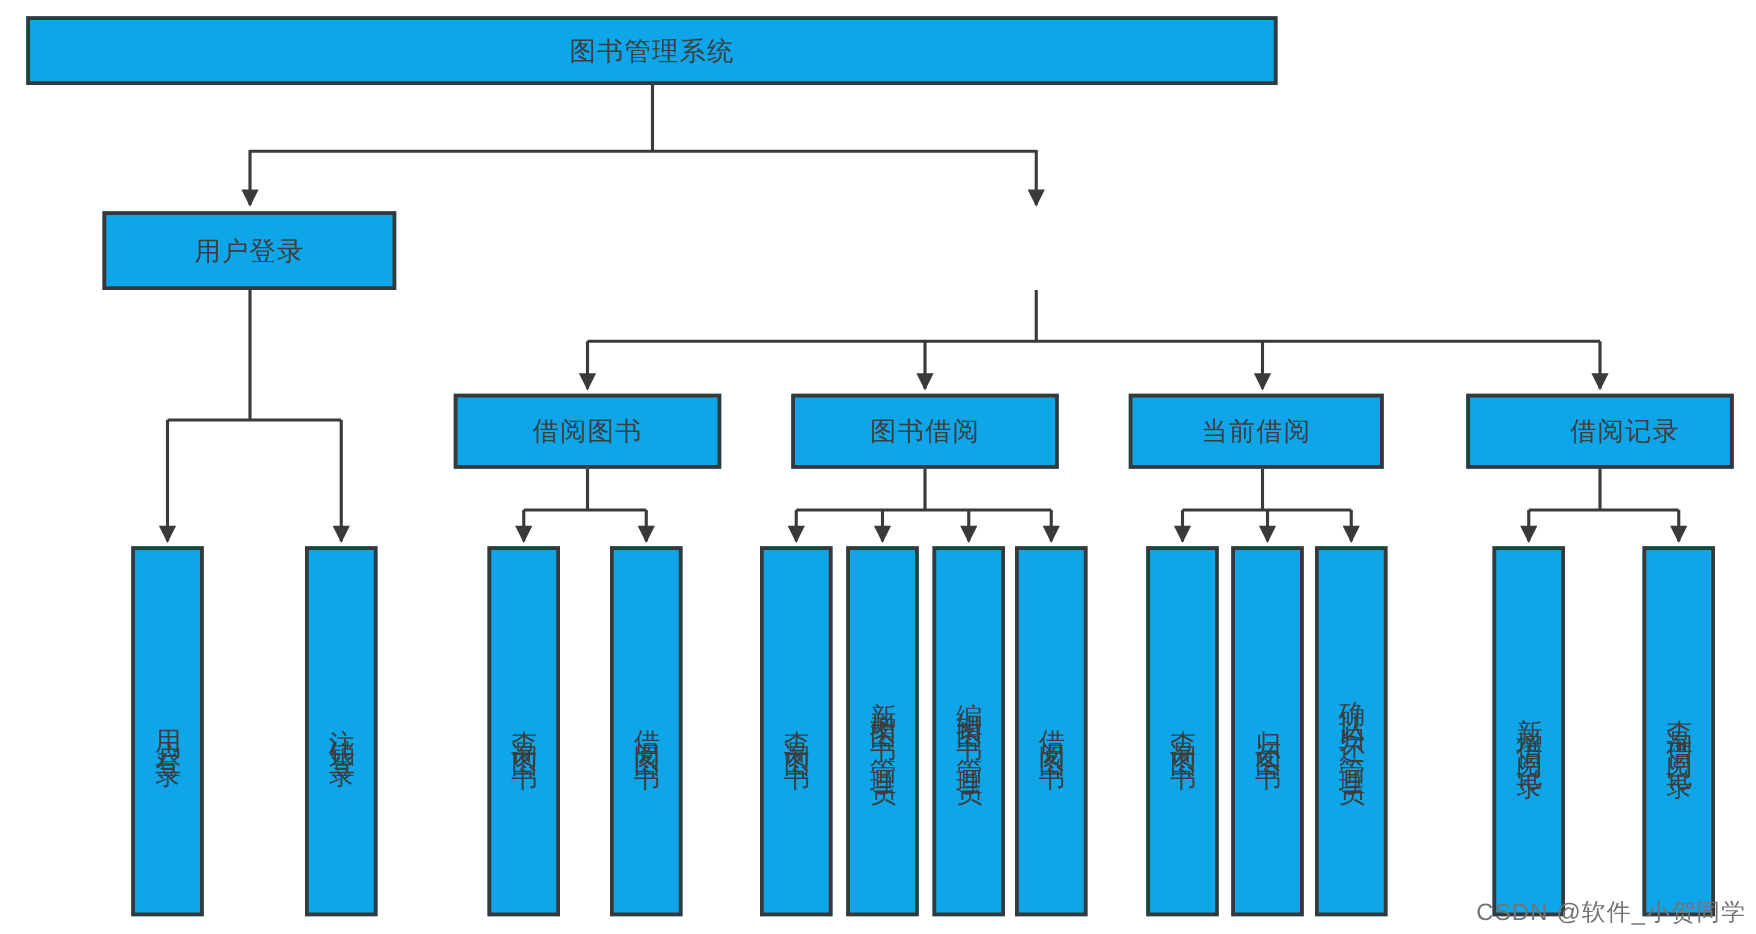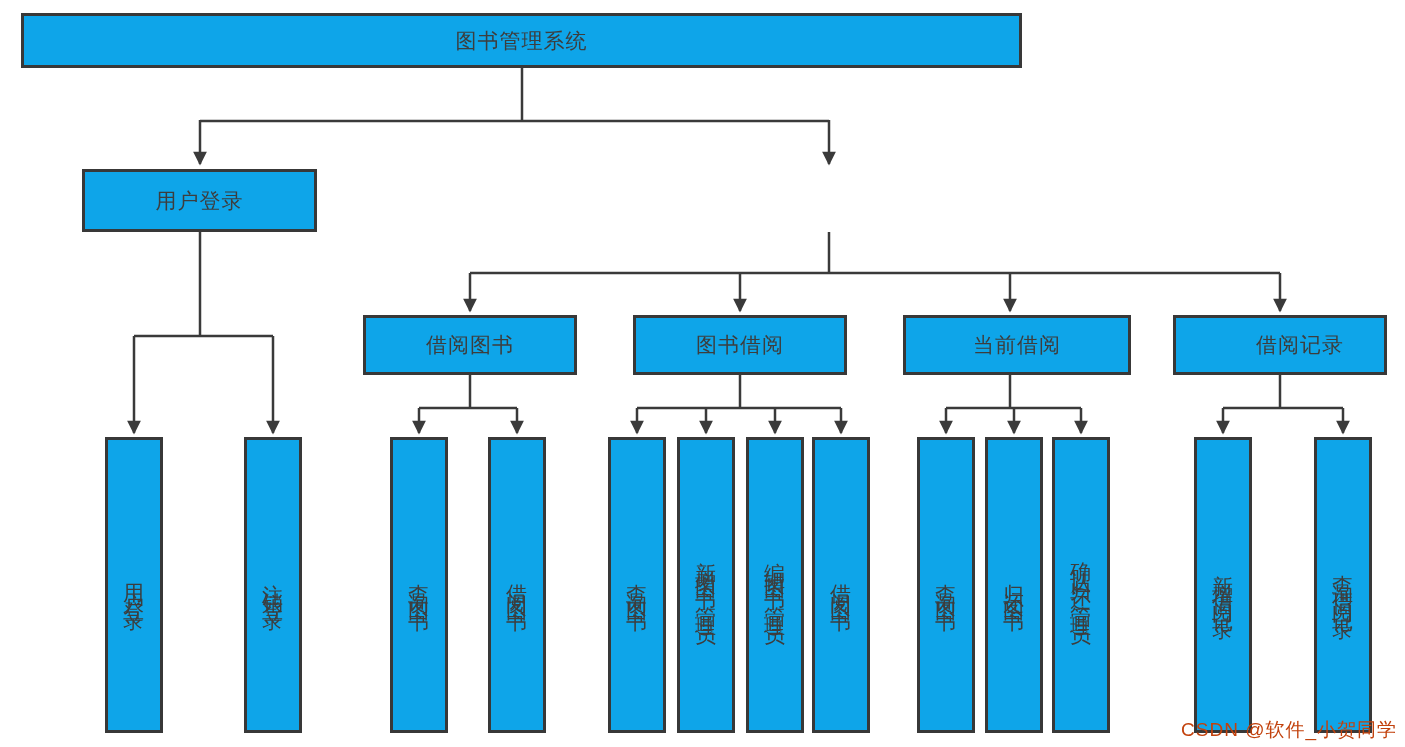--- a/index.html
+++ b/index.html
@@ -40,21 +40,21 @@
     text-orientation: mixed;
     letter-spacing: 9px;
     line-height: 1;
     font-size: 21px;
   }
   .watermark {
     position: absolute;
     right: 8px;
     bottom: 4px;
     font-size: 19px;
-    color: #c2410c;
+    color: #737373;
     letter-spacing: 1px;
     white-space: nowrap;
   }
 </style>
 </head>
 <body>
 
 <div class="canvas">
 
   <svg class="connectors" width="1405" height="747" viewBox="0 0 1405 747">
@@ -128,21 +128,21 @@
   <div class="box" style="left:82px; top:169px; width:235px; height:63px;">
     <span class="lbl">用户登录</span>
   </div>
 
   <div class="box" style="left:363px; top:315px; width:214px; height:60px;">
     <span class="lbl">借阅图书</span>
   </div>
   <div class="box" style="left:633px; top:315px; width:214px; height:60px;">
     <span class="lbl">图书借阅</span>
   </div>
-  <div class="box" style="left:903px; top:315px; width:228px; height:60px;">
+  <div class="box" style="left:903px; top:315px; width:204px; height:60px;">
     <span class="lbl">当前借阅</span>
   </div>
   <div class="box" style="left:1173px; top:315px; width:214px; height:60px;padding-left:40px;">
     <span class="lbl">借阅记录</span>
   </div>
 
   <div class="box v" style="left:105px; top:437px; width:58px; height:296px;">
     <span class="lbl">用户登录</span>
   </div>
   <div class="box v" style="left:244px; top:437px; width:58px; height:296px;">

